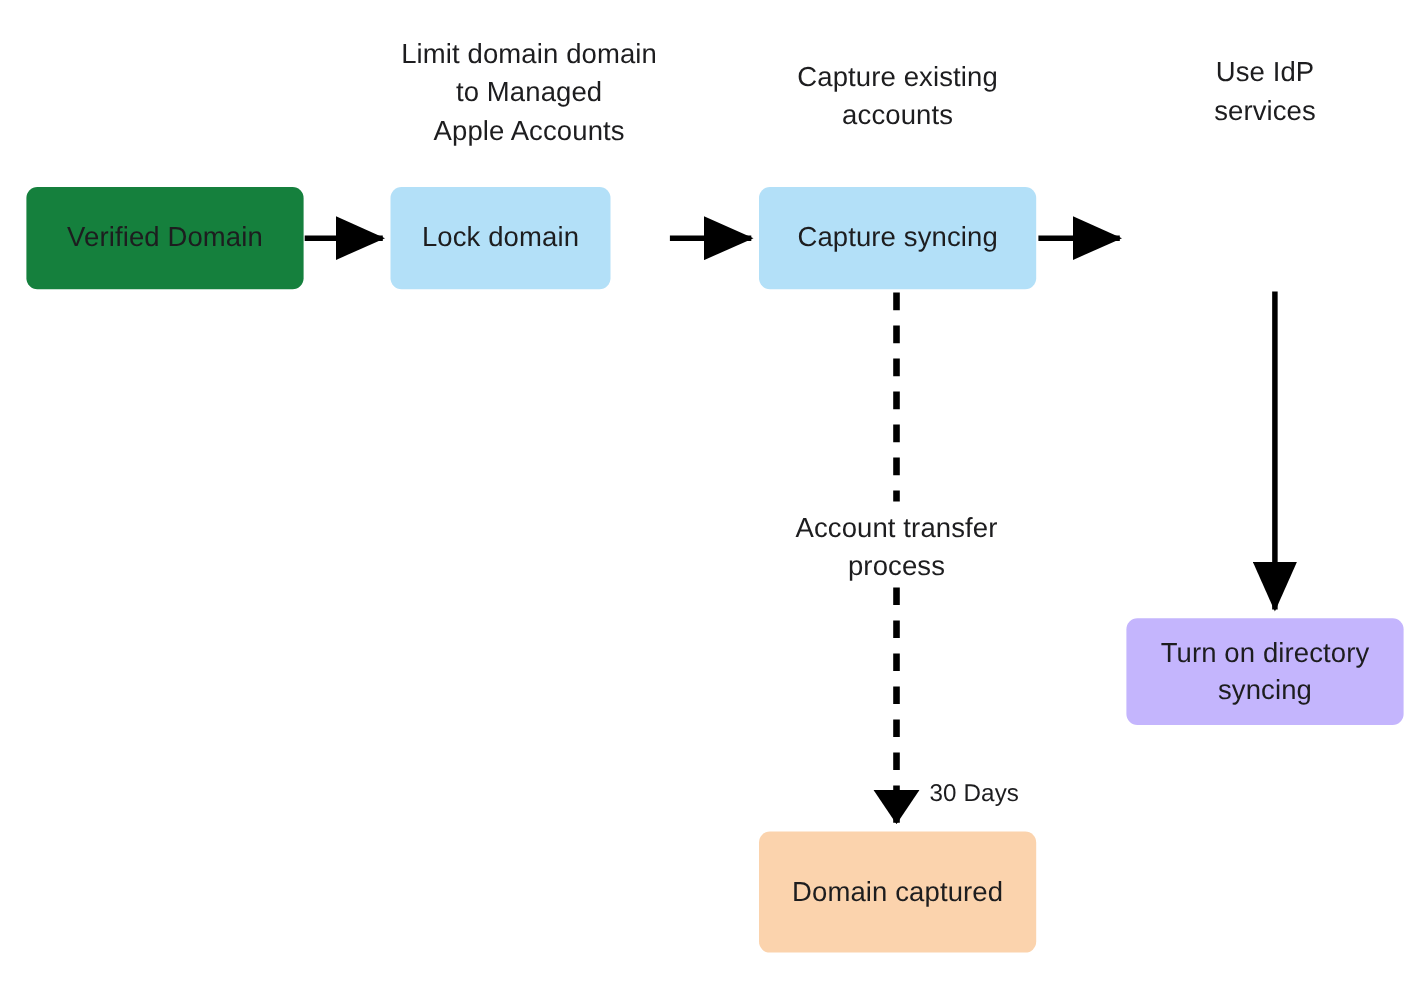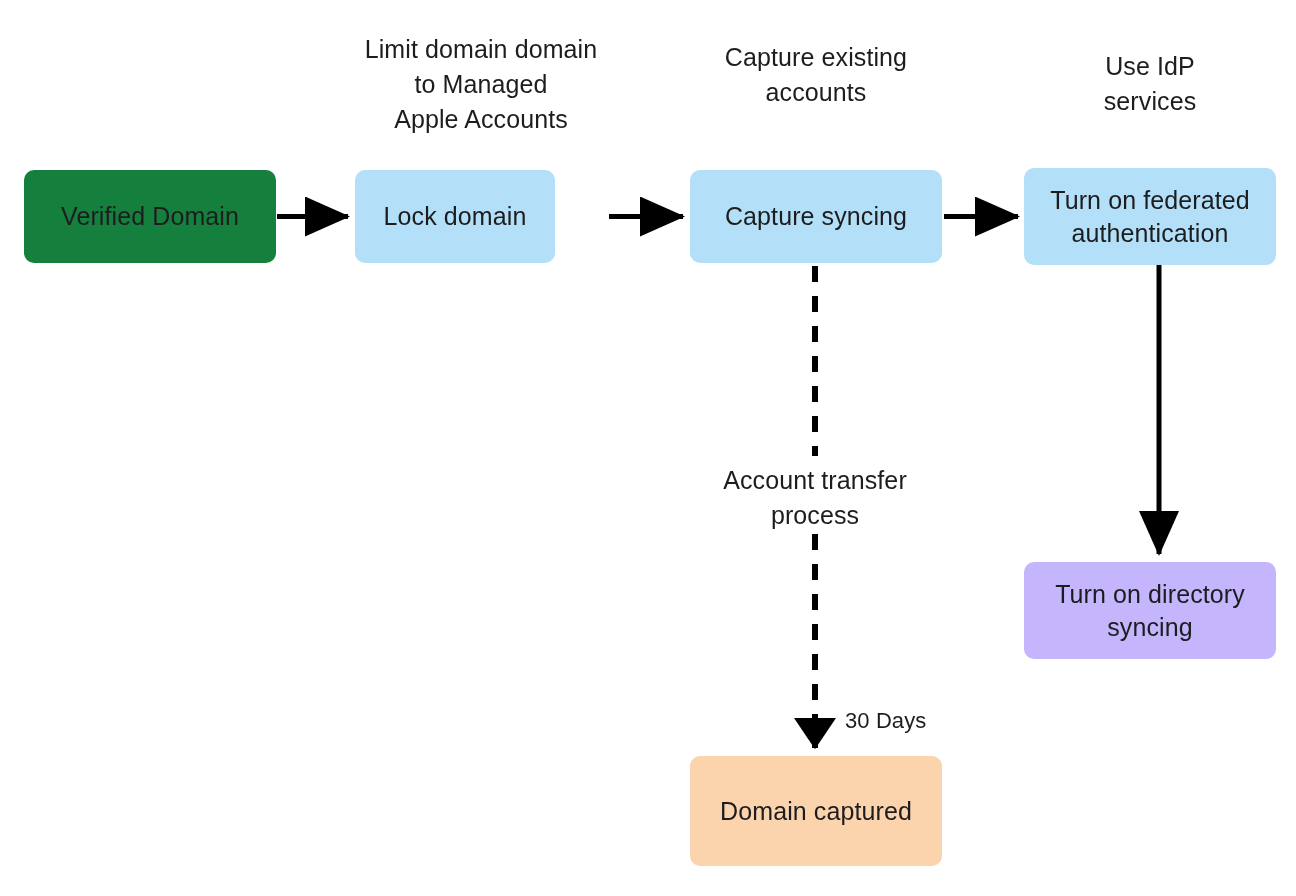--- a/index.html
+++ b/index.html
@@ -112,39 +112,35 @@
   </div>
 
   <div class="node" style="left:355px; top:170px; width:200px; height:93px; background:#b3e0f8;">
     <span>Lock domain</span>
   </div>
 
   <div class="node" style="left:690px; top:170px; width:252px; height:93px; background:#b3e0f8;">
     <span>Capture syncing</span>
   </div>
 
-  <div class="node" style="left:1024px; top:168px; width:252px; height:97px; background:#b3e0f8;">
-    <span>Turn on federated
-authentication</span>
-  </div>
 
   <div class="node" style="left:1024px; top:562px; width:252px; height:97px; background:#c4b5fd;">
     <span>Turn on directory
 syncing</span>
   </div>
 
   <div class="node" style="left:690px; top:756px; width:252px; height:110px; background:#fbd3ad;">
     <span>Domain captured</span>
   </div>
 
   <div class="caption" style="left:345px; top:32px; width:272px;">Limit domain domain
 to Managed
 Apple Accounts</div>
 
-  <div class="caption" style="left:680px; top:40px; width:272px;">Capture existing
+  <div class="caption" style="left:680px; top:53px; width:272px;">Capture existing
 accounts</div>
 
   <div class="caption" style="left:1014px; top:49px; width:272px;">Use IdP
 services</div>
 
   <div class="caption" style="left:679px; top:463px; width:272px;">Account transfer
 process</div>
 
   <div class="edge-label" style="left:845px; top:706px;">30 Days</div>
 

